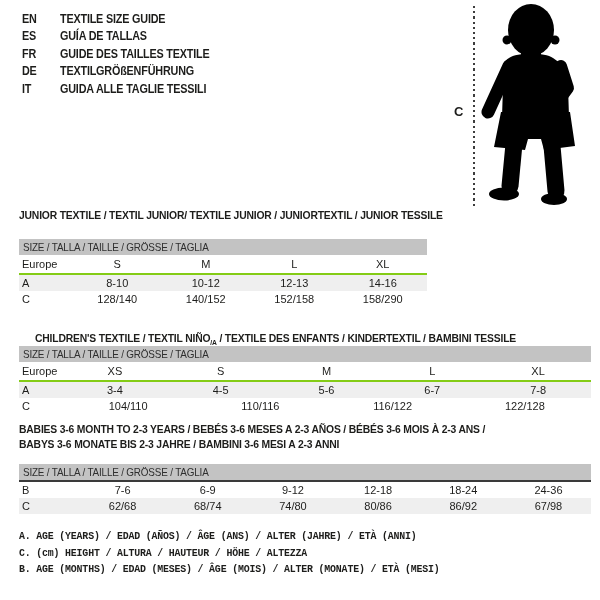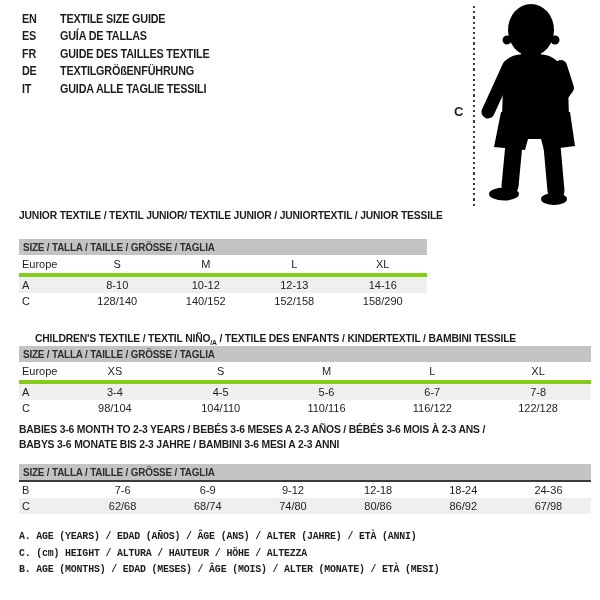--- a/index.html
+++ b/index.html
@@ -22,24 +22,24 @@
   .measure-label{left:454px;top:104px;font-weight:700;font-size:13px;}
   .baby-svg{left:481px;top:2px;}
 
   
   .sec-title{left:19px;font-weight:700;font-size:11.5px;line-height:15px;}
   .sec-title sub{font-size:7.5px;}
 
   
   .tbl{left:19px;}
   .tbl-head{background:#c3c3c3;height:16px;line-height:16px;padding-left:4px;
-            font-weight:700;font-size:11px;color:#2e2e2e;}
+            font-weight:400;font-size:11px;color:#2e2e2e;}
   .tbl-head.dark-under{border-bottom:2px solid #3a3a3a;}
   .tbl-row{display:flex;height:16px;line-height:16px;font-size:11px;}
-  .tbl-row.head-row{height:18px;line-height:18px;border-bottom:4px solid #84cc16;}
+  .tbl-row.head-row{height:18px;line-height:18px;border-bottom:2px solid #84cc16;}
   .tbl-row.shade{background:#efefef;}
   .lbl{padding-left:3px;}
   .t1 .lbl{width:51px;}
   .t2 .lbl{width:40px;}
   .t3 .lbl{width:58px;}
   .c{flex:1;text-align:center;}
 
   
   .footnotes{left:19px;top:528px;}
   .fn{font-weight:700;font-size:11px;line-height:16.5px;display:block;font-family:Liberation Mono, monospace;}
@@ -135,21 +135,20 @@
   <div class="tbl-row shade">
     <span class="lbl">A</span>
     <span class="c">3-4</span>
     <span class="c">4-5</span>
     <span class="c">5-6</span>
     <span class="c">6-7</span>
     <span class="c">7-8</span>
   </div>
   <div class="tbl-row">
     <span class="lbl">C</span>
-    <span class="c">98/104</span>
     <span class="c">104/110</span>
     <span class="c">110/116</span>
     <span class="c">116/122</span>
     <span class="c">122/128</span>
   </div>
 </div>
 
 <h2 class="abs sec-title" style="top:422px;margin:0;">
   <span class="condensed">BABIES 3-6 MONTH TO 2-3 YEARS / BEBÉS 3-6 MESES A 2-3 AÑOS / BÉBÉS 3-6 MOIS À 2-3 ANS /</span><br>
   <span class="condensed">BABYS 3-6 MONATE BIS 2-3 JAHRE / BAMBINI 3-6 MESI A 2-3 ANNI</span>

